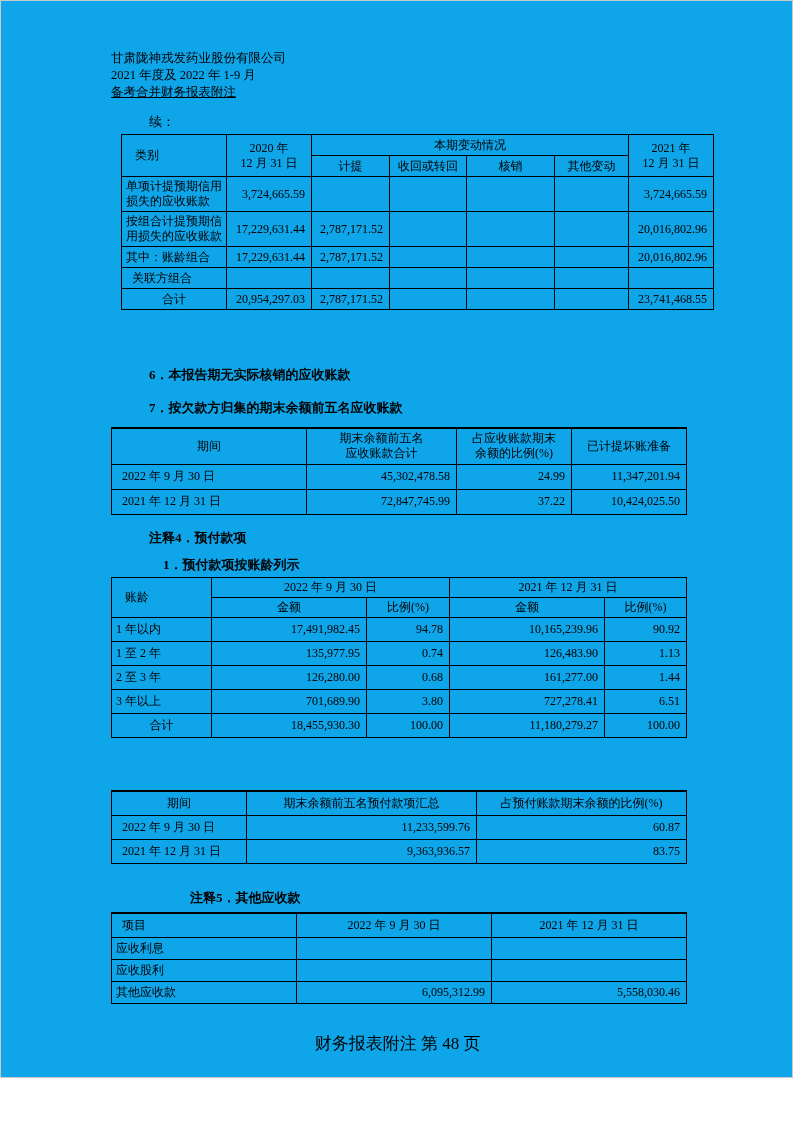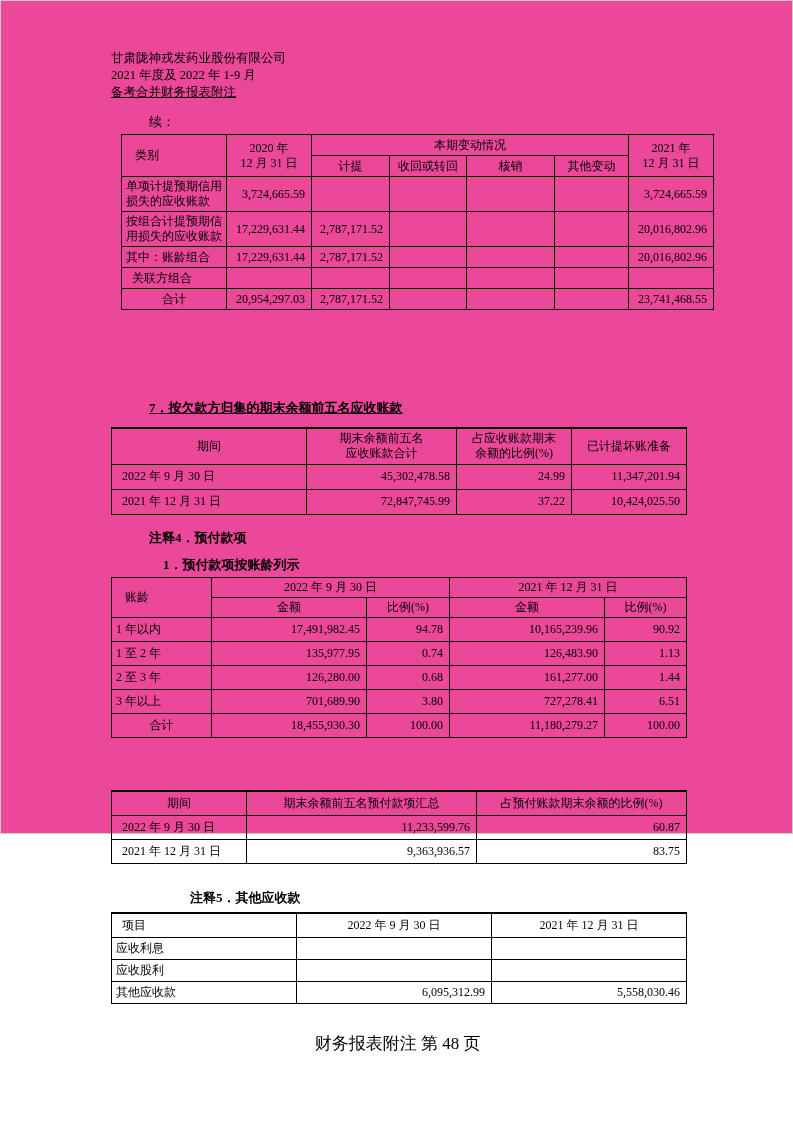--- a/index.html
+++ b/index.html
@@ -3,22 +3,22 @@
 <meta charset="utf-8">
 <style>
   * { margin:0; padding:0; box-sizing:border-box; }
   html,body { background:#ffffff; }
   body {
     width:793px; height:1122px; position:relative;
     font-family:"Liberation Serif","DejaVu Serif",serif;
     color:#000;
   }
   .page {
-    position:absolute; left:0; top:0; width:793px; height:834px;
-    background:#ec4899; border:1px solid #c9c9c9;
+    position:absolute; left:0; top:0; width:793px; height:1078px;
+    background:#0ea5e9; border:1px solid #c9c9c9;
   }
   .doc-header { position:absolute; left:110px; top:49px; font-size:12.5px; line-height:17px; }
   .doc-header .underline { text-decoration:underline; }
   .continued { position:absolute; left:148px; top:112px; font-size:13px; }
 
   table.tbl { border-collapse:collapse; table-layout:fixed; position:absolute; }
   table.tbl td {
     border:1px solid #000; font-size:12px; padding:1px 4px;
     vertical-align:middle; overflow:hidden; line-height:1.25;
   }
@@ -42,21 +42,21 @@
   .t4 { left:110px; top:789px; width:575px; }
   .t4 td { height:24px; }
   .t5 { left:110px; top:911px; width:575px; }
   .t5 td { height:22px; }
   .t5 tr.hdr td { height:24px;font-family:Liberation Serif, serif; }
 
   .para { position:absolute; font-size:13px; }
   .bold { font-weight:bold; }
   .note2 { left:140px; top:331px; }
   .h6 { left:148px; top:365px; }
-  .h7 { left:148px; top:398px;text-decoration:underline; }
+  .h7 { left:148px; top:398px; }
   .n4 { left:148px; top:528px; }
   .n4s1 { left:162px; top:555px; }
   .n4s2 { left:162px; top:765px; }
   .n5 { left:148px; top:888px;margin-left:41px; }
   .footer { position:absolute; left:0; top:1031px; width:793px; text-align:center; font-size:17px; }
 </style>
 </head>
 <body>
 
 <div class="page">
@@ -137,20 +137,21 @@
         <td class="r">20,954,297.03</td>
         <td class="r">2,787,171.52</td>
         <td class="r"></td>
         <td class="r"></td>
         <td class="r"></td>
         <td class="r">23,741,468.55</td>
       </tr>
     </tbody>
   </table>
 
+  <div class="para bold h6">6．本报告期无实际核销的应收账款</div>
   <div class="para bold h7">7．按欠款方归集的期末余额前五名应收账款</div>
 
   <table class="tbl t2 thick">
     <colgroup>
       <col style="width:195px">
         <col style="width:150px">
         <col style="width:115px">
         <col style="width:115px">
     </colgroup>
     <tbody>

